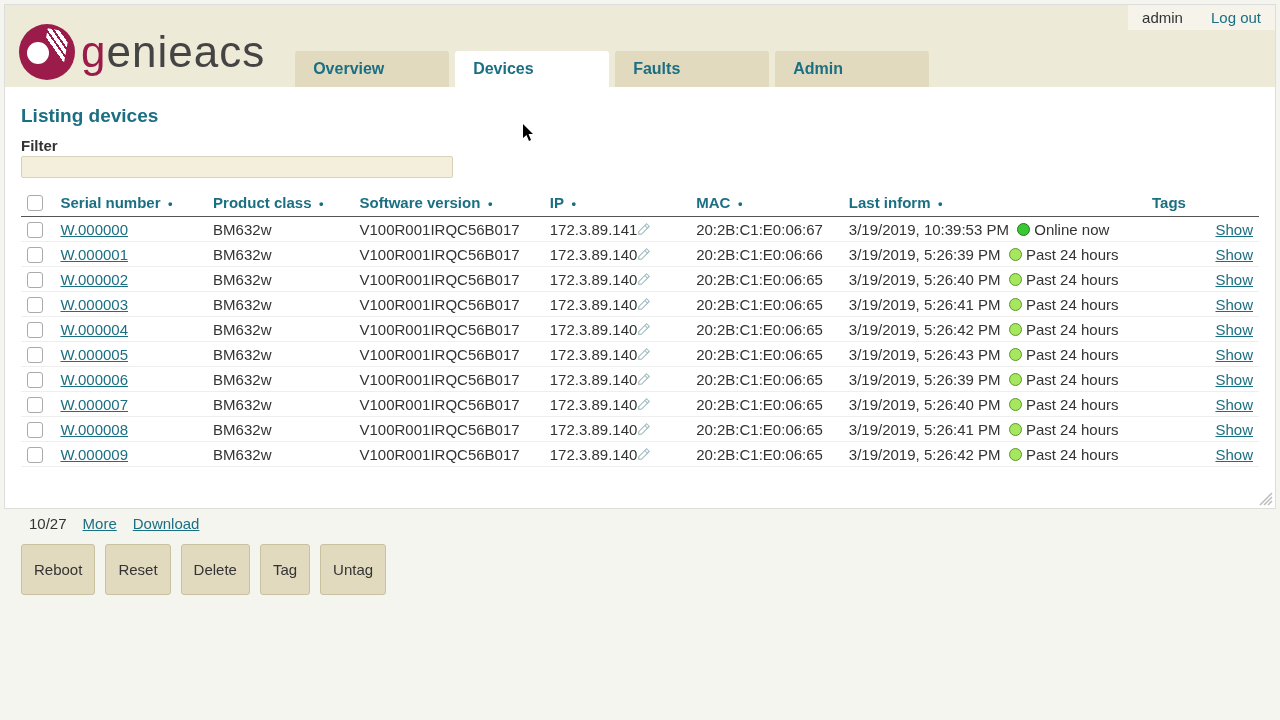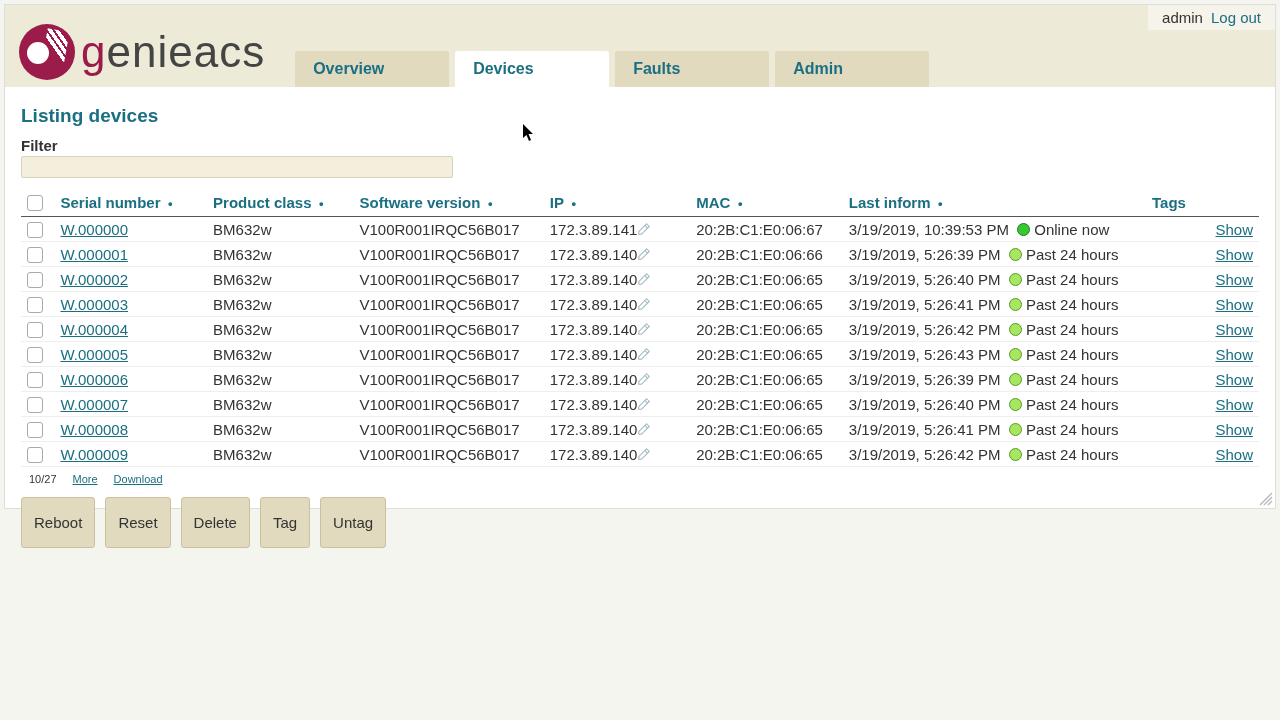--- a/index.html
+++ b/index.html
@@ -87,21 +87,21 @@
   .userbar {
     position: absolute;
     top: 0; right: 0;
     font-size: 15px;
     color: #333;
     padding: 4px 14px;
     background: #f5f3ea;
     display: flex;
     gap: 8px;
   }
-  .userbar .logout { color: #1a6f82; cursor: pointer; }
+  .userbar .logout { color: #1a6f82; cursor: pointer; margin-left: 20px; }
   .content {
     padding: 14px 16px;
   }
   h1.page-title {
     color: #1a6f82;
     font-size: 19px;
     font-weight: 600;
     margin: 4px 0 10px 0;
   }
   .filter-label {
@@ -180,23 +180,24 @@
     border-radius: 50%;
     display: inline-block;
     vertical-align: -1px;
     margin-right: 4px;
     border: 1px solid #3a7a1a;
   }
   .status-dot.online { background: #38c932; border-color: #1f7a1a; }
   .status-dot.recent { background: #a7e65f; border-color: #5a9a2a; }
   .footer-row {
     padding: 6px 8px;
-    font-size: 11px;
+    font-size: 15px;
     display: flex;
     gap: 16px;
+    margin-top: 42px;
   }
   .actions {
     margin-top: 6px;
     display: flex;
     gap: 10px;
   }
   .actions button {
     background: #e1dabf;
     border: 1px solid #c9c1a0;
     border-radius: 3px;

